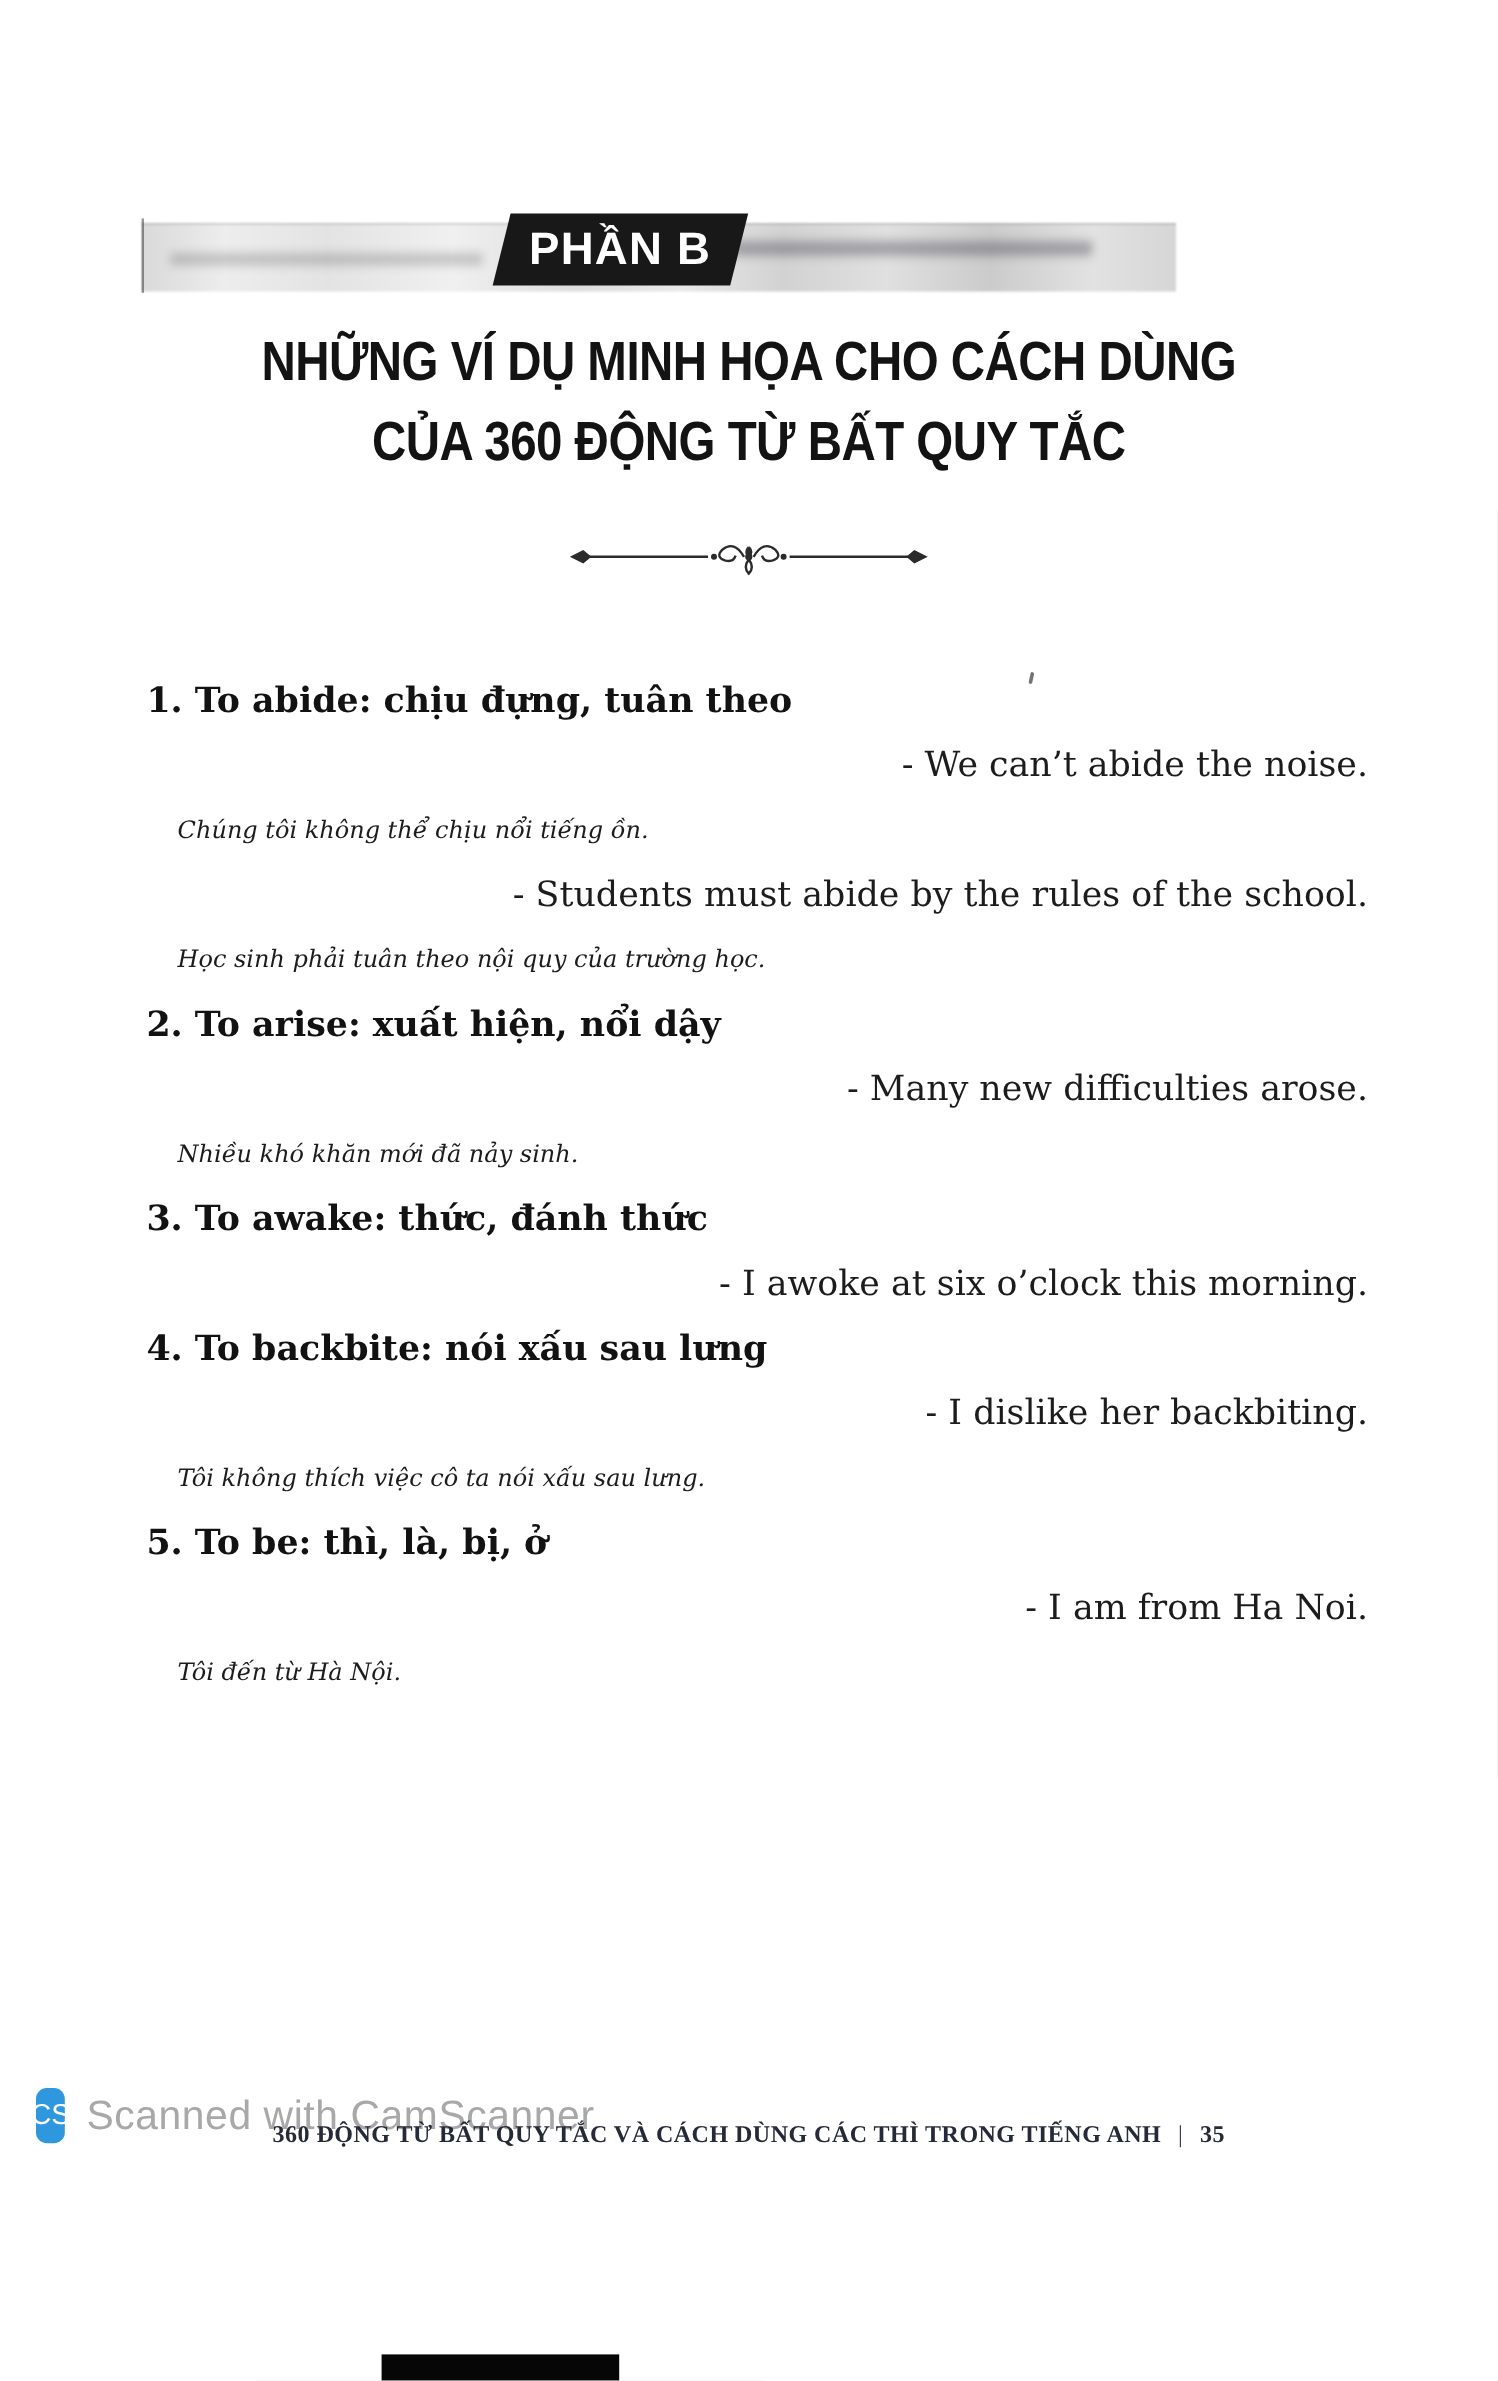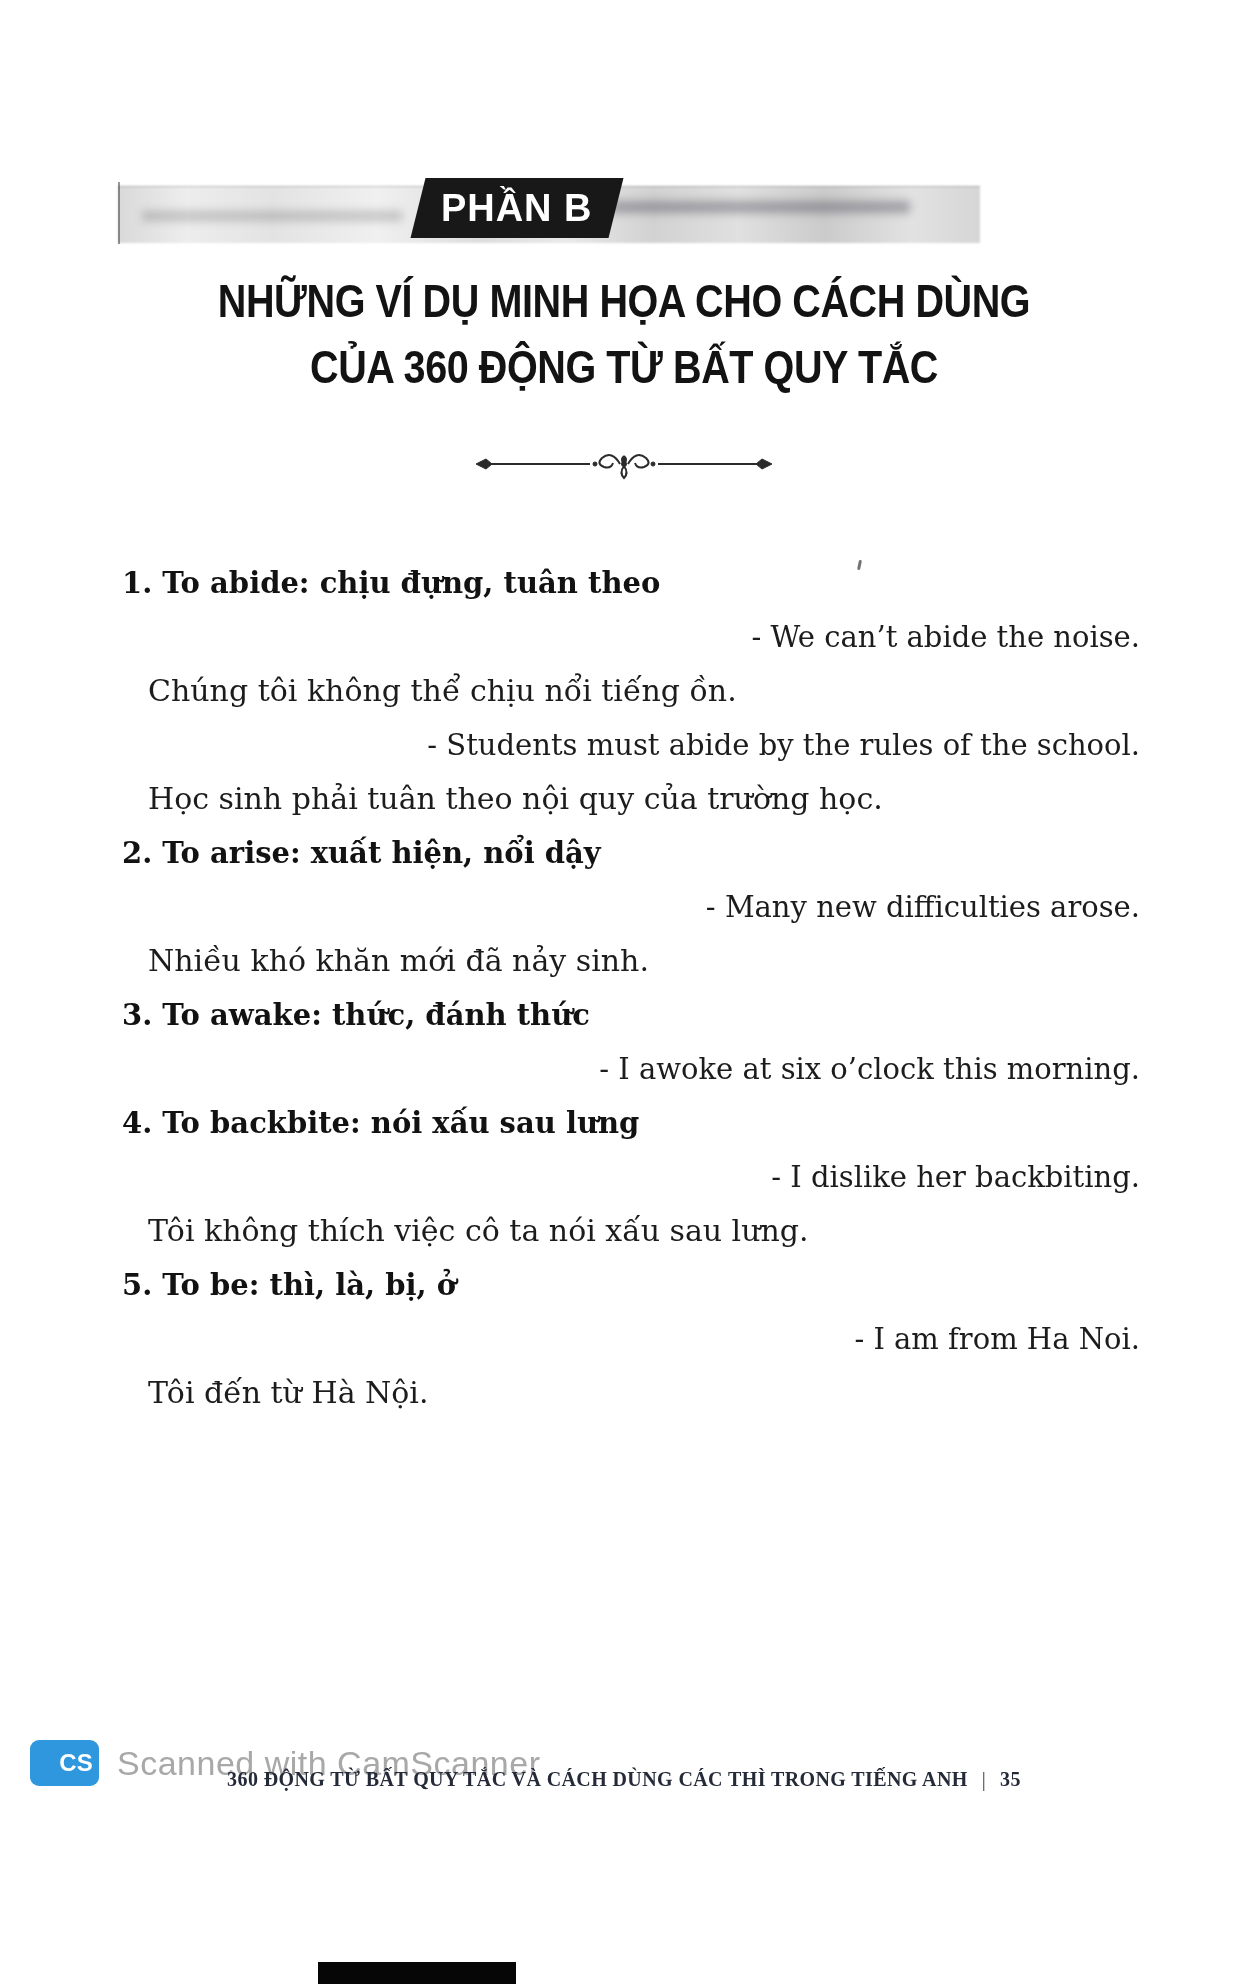--- a/index.html
+++ b/index.html
@@ -101,21 +101,22 @@
     line-height: 54px;
     color: #121212;
   }
   .content .example {
     font-size: 29px;
     line-height: 54px;
     color: #1c1c1c;
     text-align: right;
   }
   .content .translation {
-    font-size: 30px;
+    font-style: italic;
+    font-size: 20px;
     line-height: 54px;
     padding-left: 26px;
     color: #1c1c1c;
   }
 
   
   .stray-mark {
     position: absolute;
     left: 858px; top: 560px;
     width: 3px; height: 10px;
@@ -140,29 +141,28 @@
   .footer .sep { font-weight: 400; padding: 0 14px; color: #3a3f4d; }
 
   
   .watermark {
     position: absolute;
     left: 30px; top: 1740px;
     display: flex; align-items: center; gap: 18px;
     z-index: 2;
   }
   .cs-logo {
-    width: 46px; height: 46px;
+    width: 24px; height: 46px;
     background: #2e97dd;
     border-radius: 9px;
     display: flex; align-items: center; justify-content: center;
     font-family: "Liberation Sans", sans-serif;
-    font-weight: 700;
+    font-weight: 400;
     font-size: 24px;
     color: #ffffff;
-    padding-left: 23px;
   }
   .wm-text {
     font-family: "Liberation Sans", sans-serif;
     font-size: 34px;
     color: #a8a8a8;
     letter-spacing: 0.5px;
   }
 
   
   .scan-artifact-bar {

